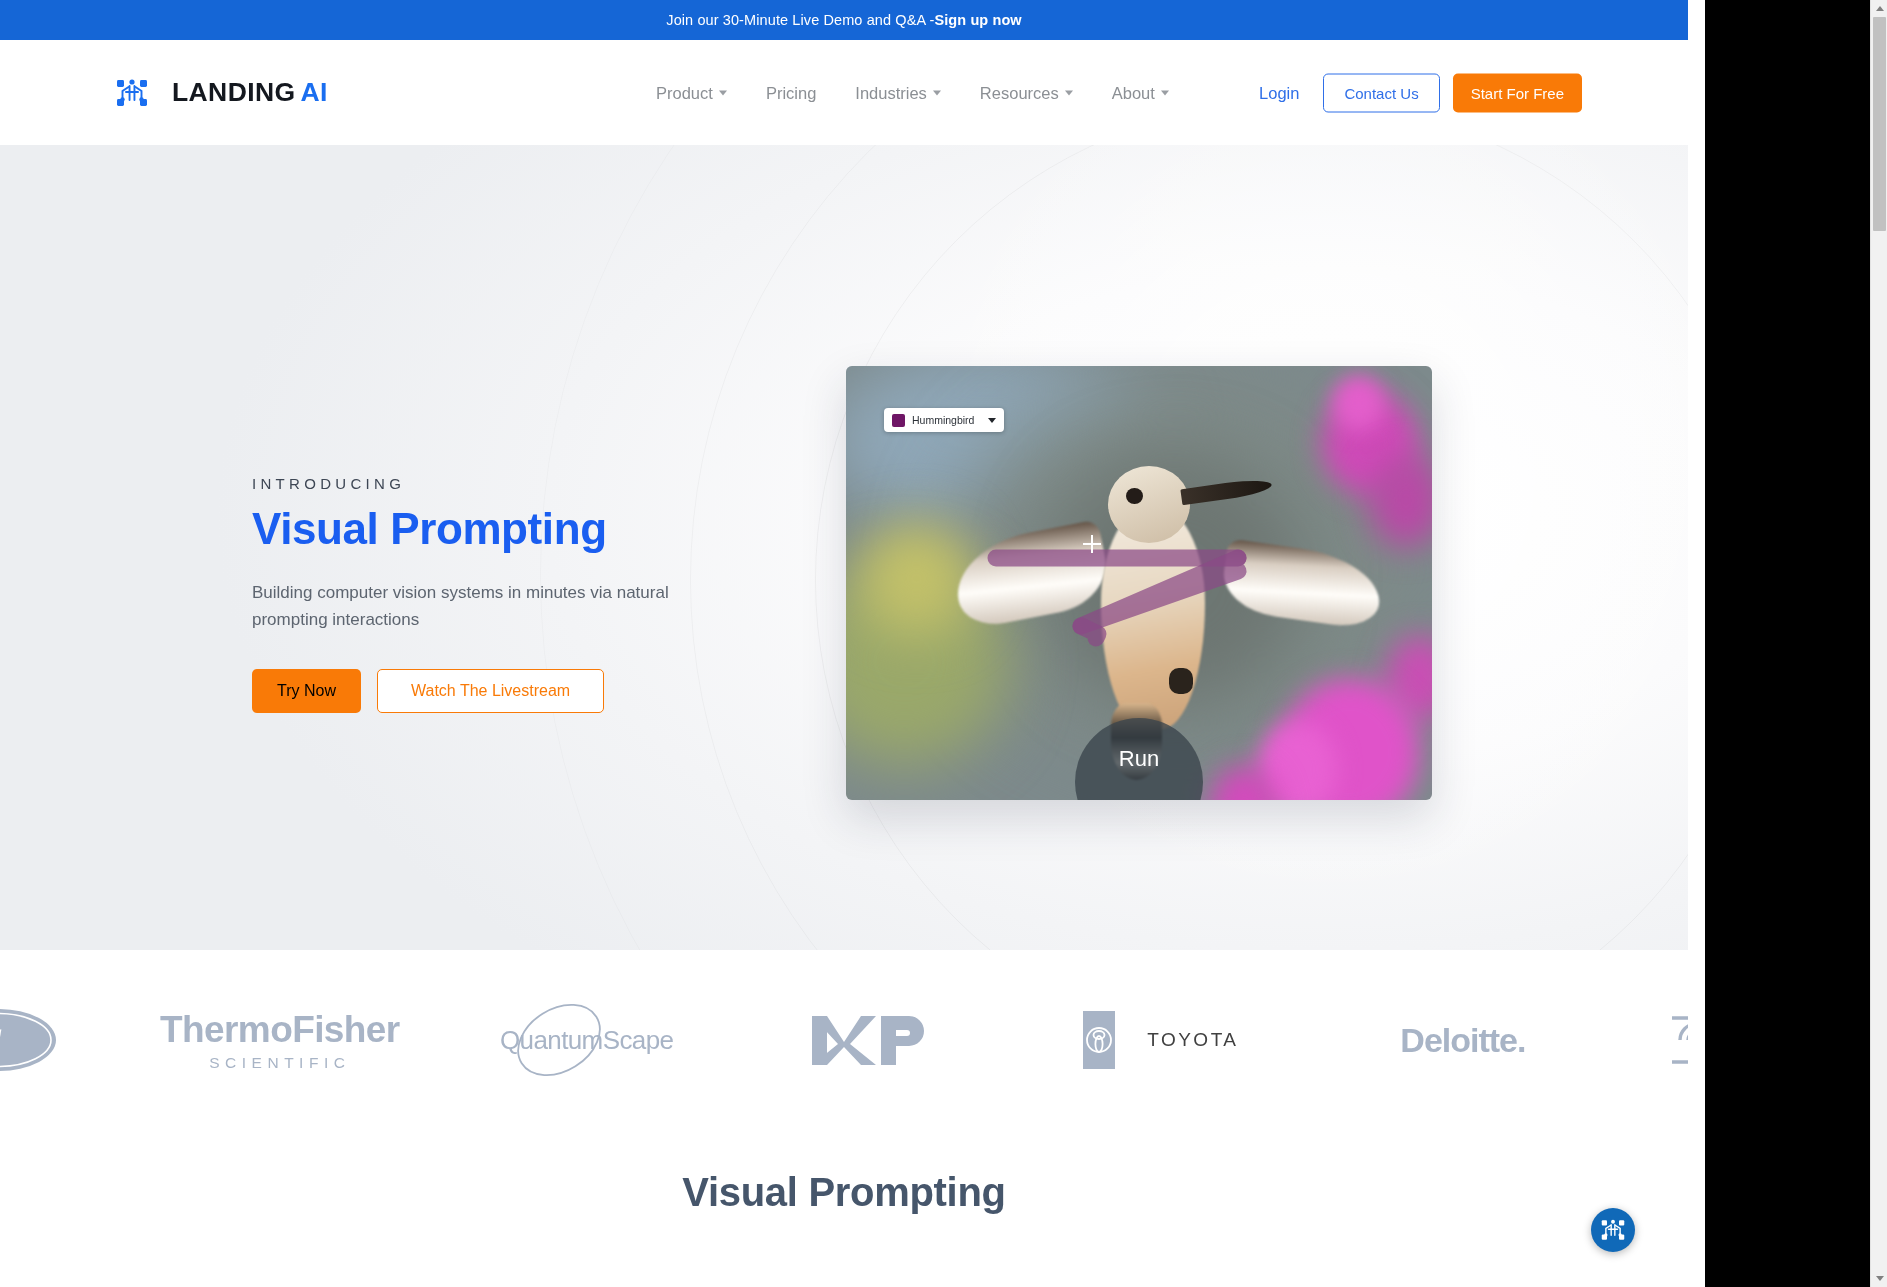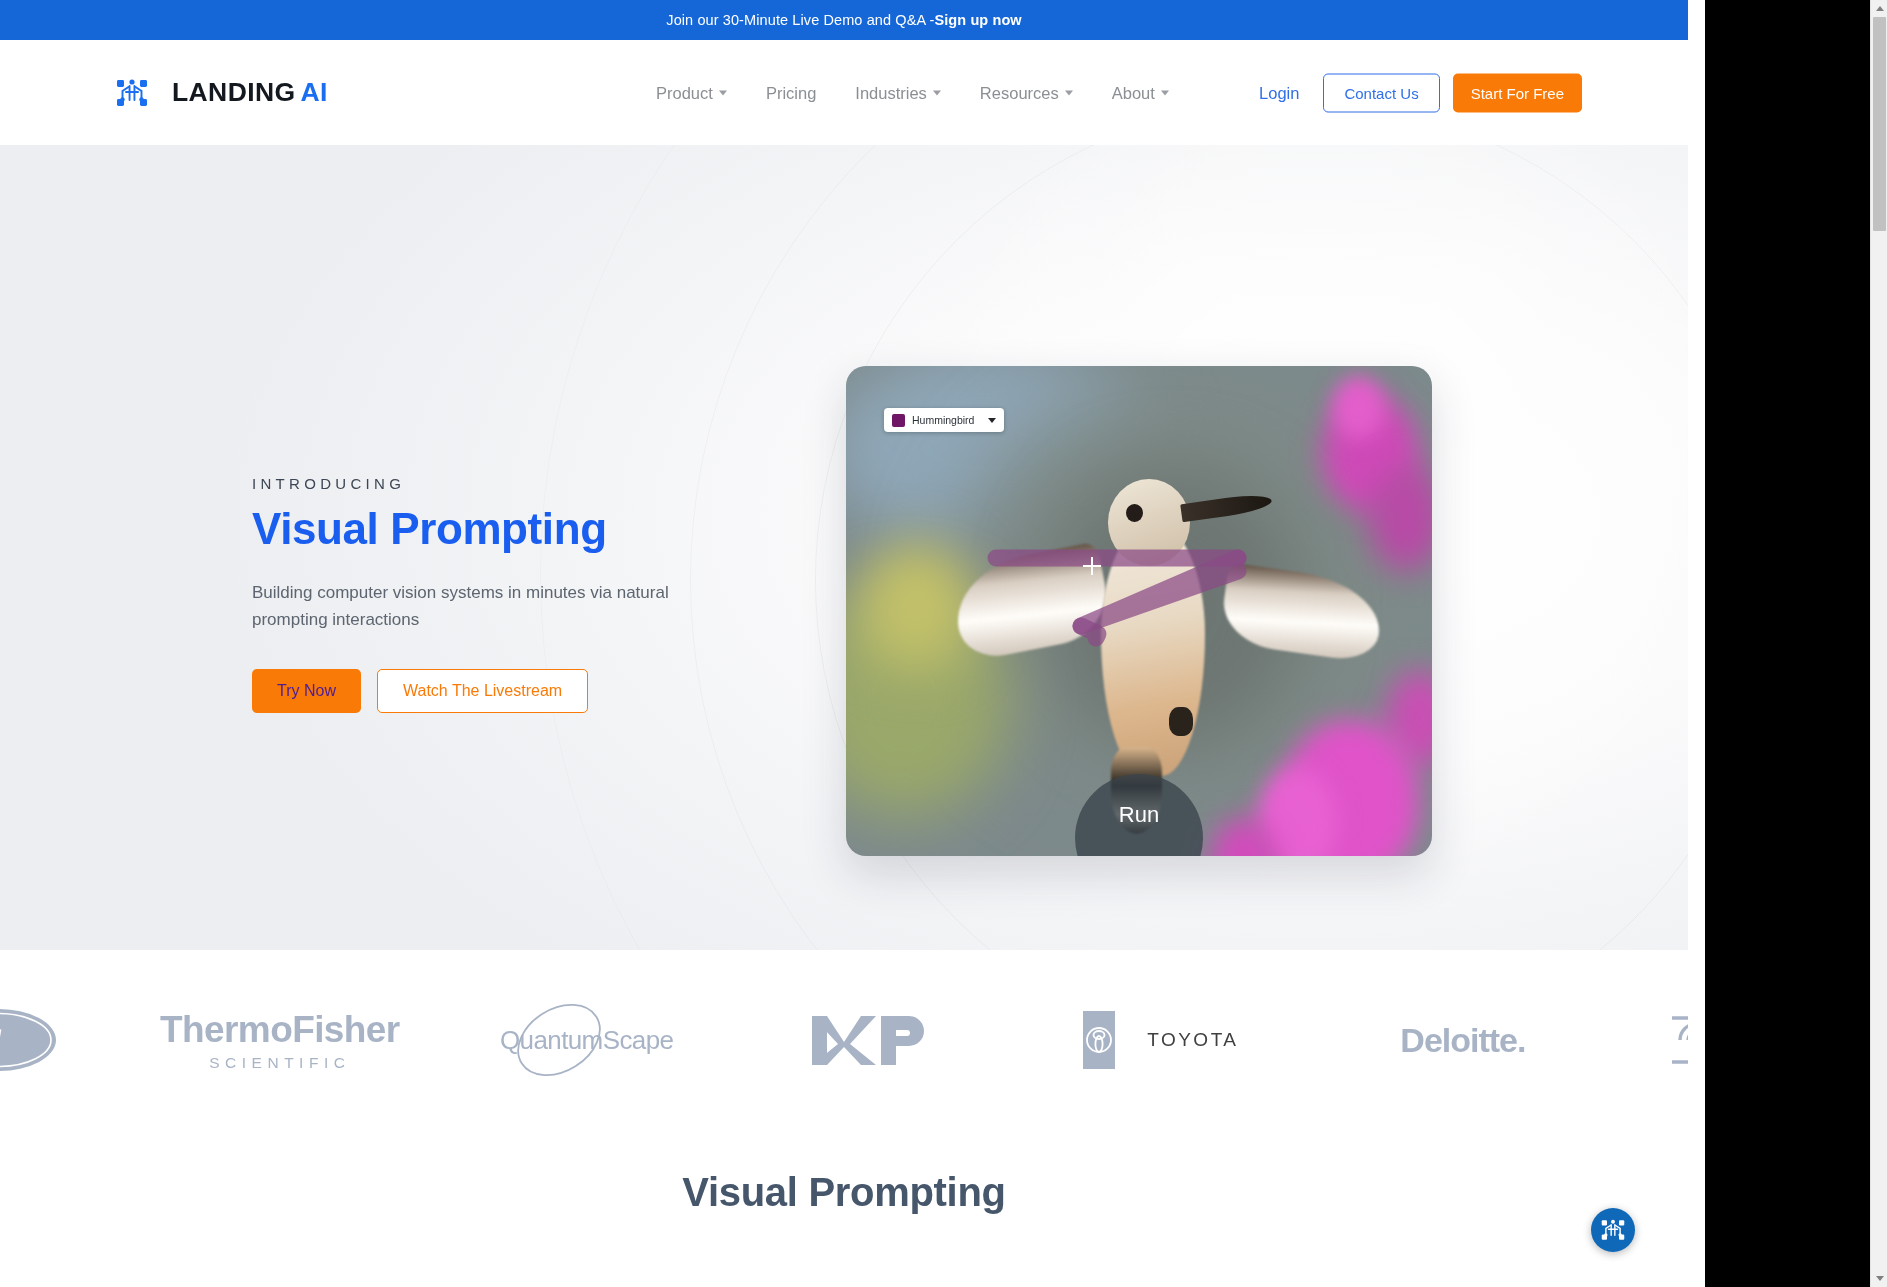--- a/index.html
+++ b/index.html
@@ -67,29 +67,29 @@
   #ring2 { width:960px;  height:960px;  left:815px; top:-45px;  border-color:rgba(0,0,0,0.045); }
   #ring3 { width:1520px; height:1520px; left:540px; top:-330px; border-color:rgba(0,0,0,0.025);}
   #heroGlow { position:absolute; width:900px;height:900px;left:880px;top:-120px;border-radius:50%;
               background:radial-gradient(circle, rgba(255,255,255,.95) 0%, rgba(255,255,255,0) 68%); }
 
   #herotext { position:absolute; left:252px; top:330px; width:470px; z-index:3; }
   #eyebrow { font-size:15px; letter-spacing:4.3px; color:#3d4654; margin-bottom:12px; }
   #headline { font-size:44px; font-weight:bold; color:#1a5ef0; letter-spacing:-.4px; line-height:1.12; }
   #subhead { margin-top:27px; font-size:17px; line-height:1.55; color:#5d6570; max-width:430px; }
   #herobtns { margin-top:36px; display:flex; align-items:center; gap:16px; }
-  #trynow { background:#f97a07; color:#4c1d95; border:none; border-radius:5px;
+  #trynow { background:#f97a07; color:#000000; border:none; border-radius:5px;
             font-size:16px; padding:13px 25px; cursor:pointer; }
   #livestream { background:#fff; color:#f97a07; border:1.8px solid #f97a07; border-radius:5px;
-            font-size:16px; padding:12px 25px; cursor:pointer; white-space:nowrap; }
+            font-size:16px; padding:12px 33px; cursor:pointer; white-space:nowrap; }
 
   
   #democard {
-    position:absolute; left:846px; top:221px; width:586px; height:490px;
-    border-radius:20px; overflow:hidden; z-index:5;
+    position:absolute; left:846px; top:221px; width:586px; height:434px;
+    border-radius:6px; overflow:hidden; z-index:5;
     box-shadow:0 18px 46px rgba(30,40,60,.16);
     background:#7d8a8c;
   }
   #photo { position:absolute; inset:0; }
   .blob { position:absolute; border-radius:50%; filter:blur(18px); }
   #bg-sky   { left:-4%; top:-4%; width:56%; height:42%; background:#8fa7b8; filter:blur(34px); }
   #bg-grey  { left:18%; top:4%;  width:78%; height:86%; background:#7e8a87; filter:blur(40px); }
   #bg-green { left:-8%; top:44%; width:36%; height:48%; background:#9aa86a; filter:blur(30px); }
   #bg-green2{ left:2%;  top:36%; width:20%; height:26%; background:#c3c169; filter:blur(26px); }
   #bg-dark  { left:34%; top:20%; width:44%; height:58%; background:#6d7672; filter:blur(34px); }

